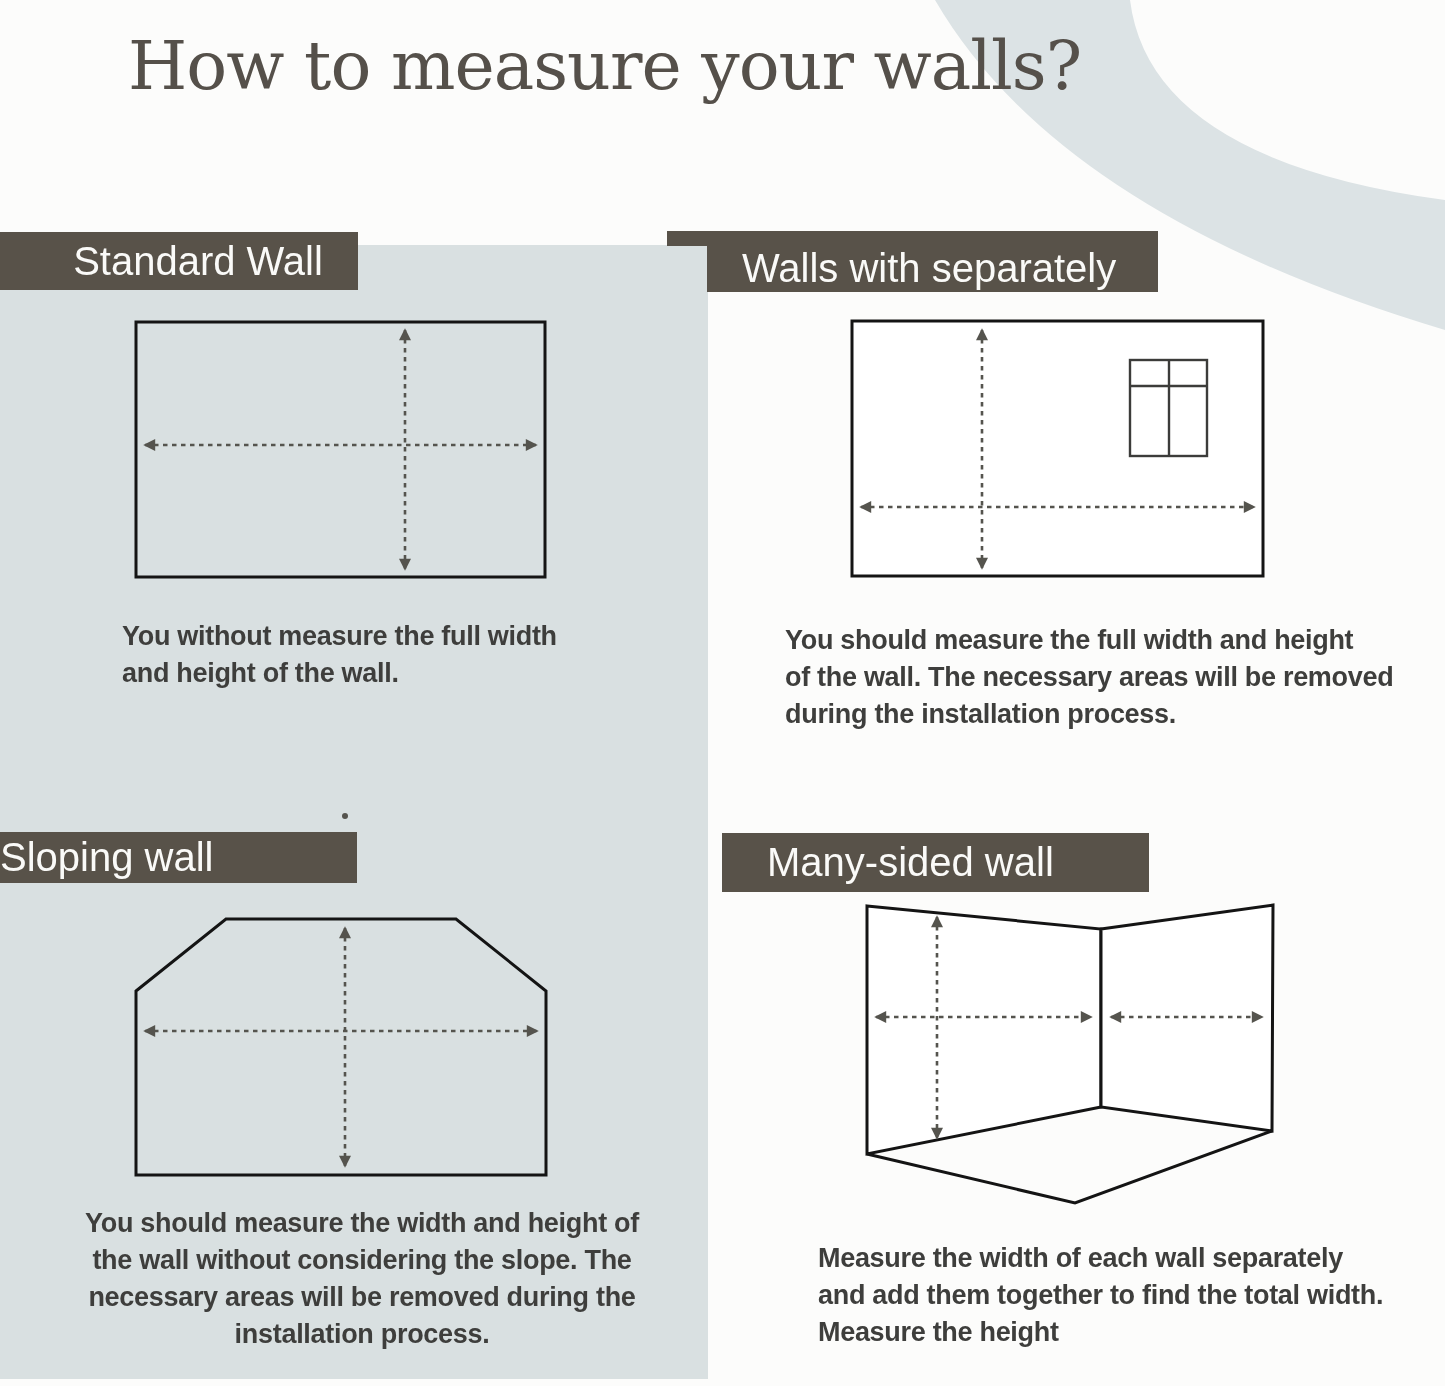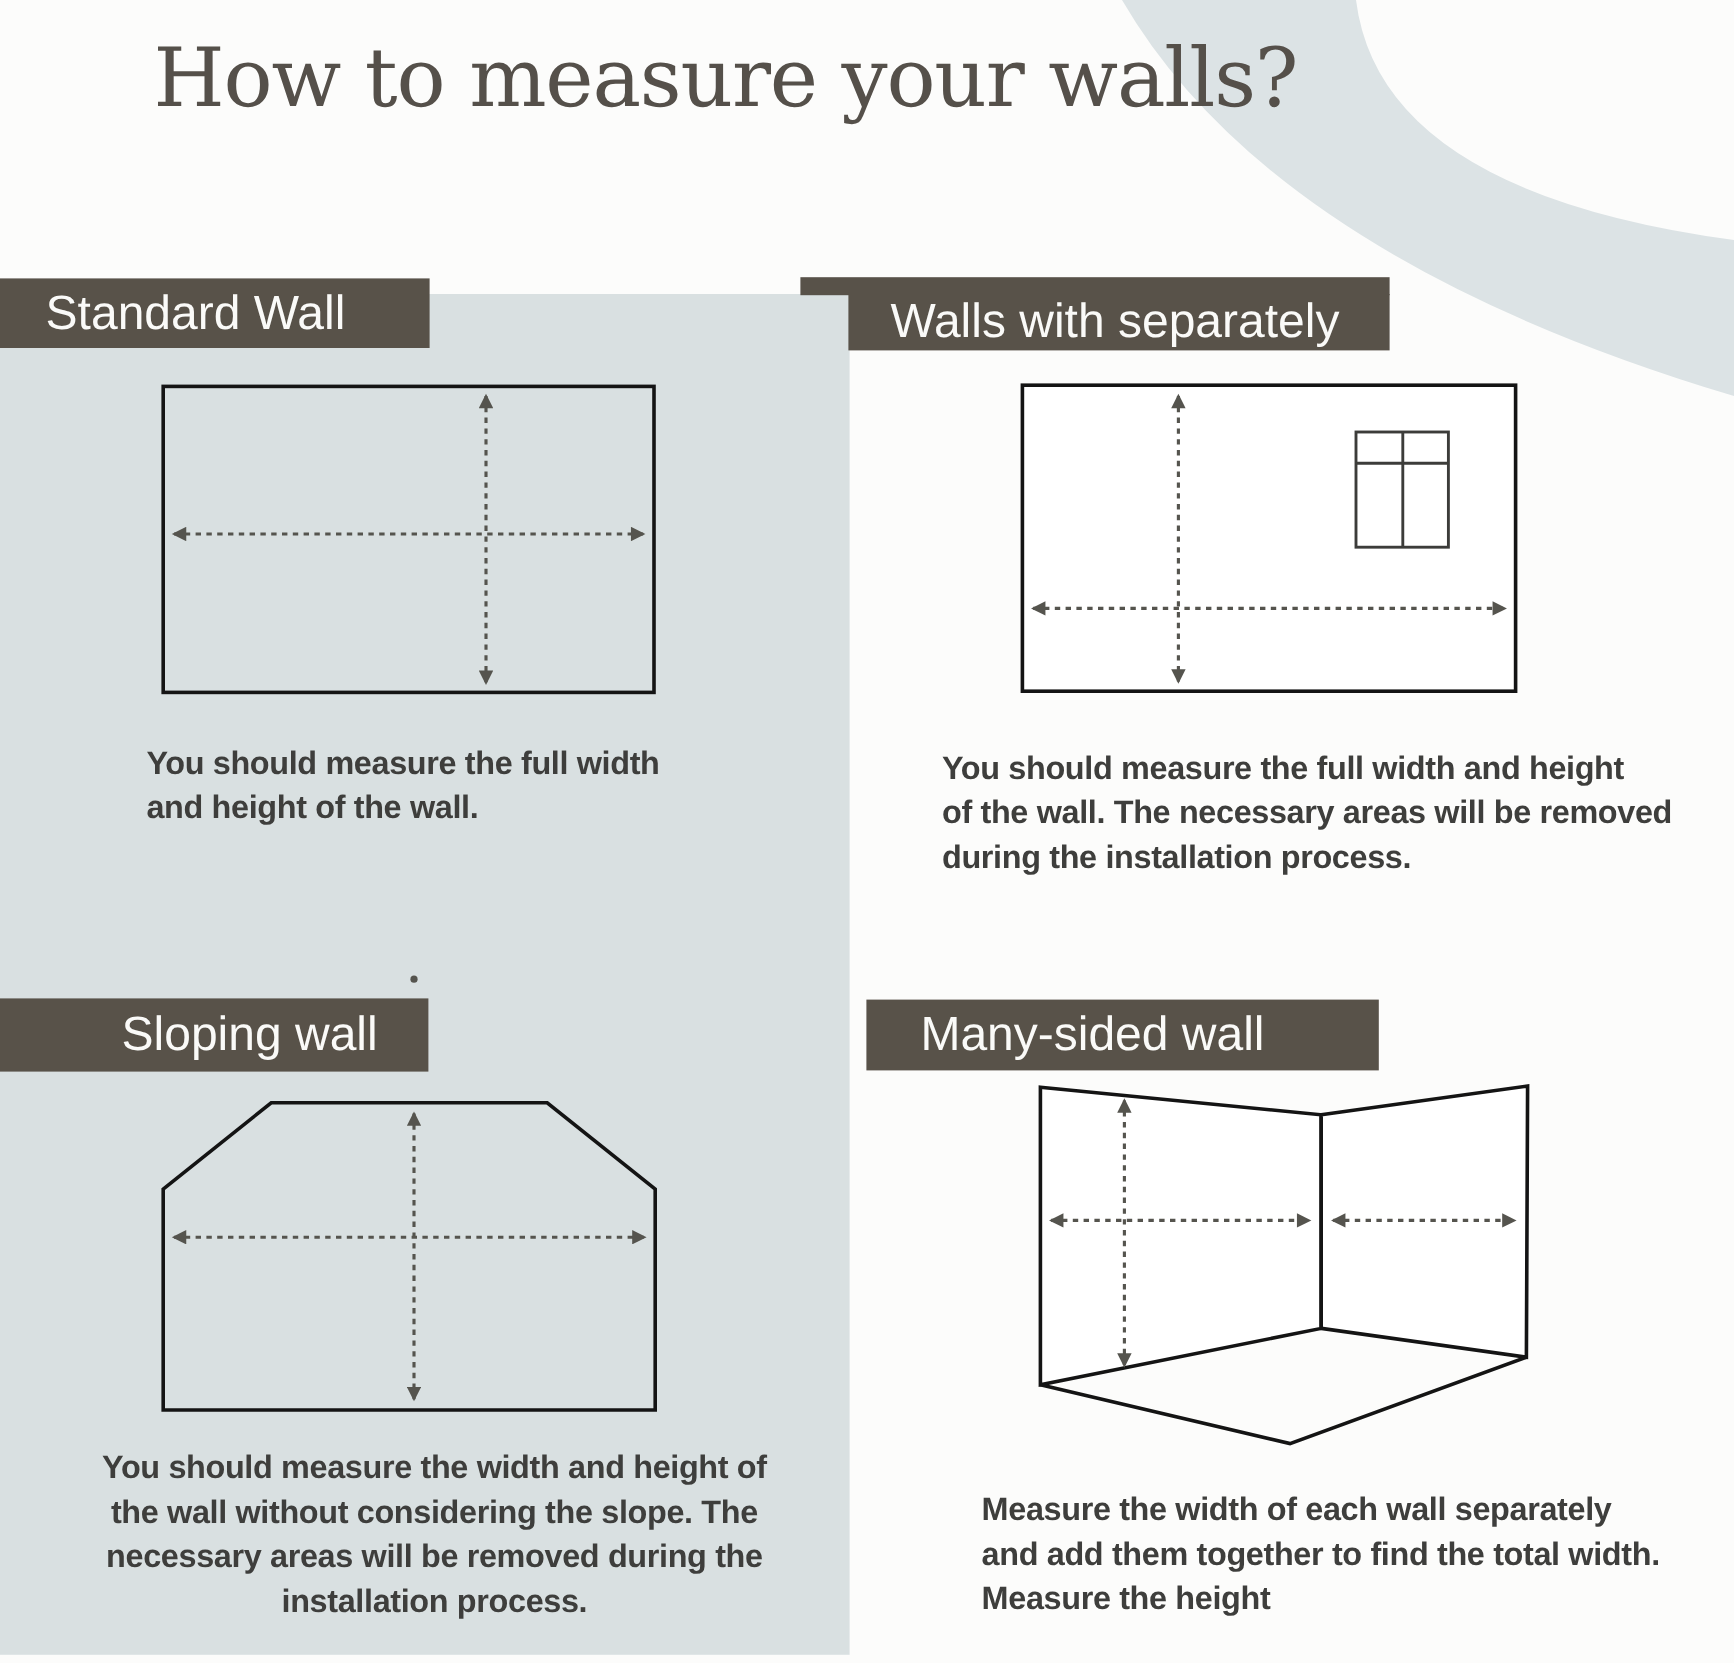--- a/index.html
+++ b/index.html
@@ -17,24 +17,24 @@
   .diagram-svg{z-index:4;}
 
   .page-title{position:absolute;left:128px;top:26px;z-index:3;
     font-family:"DejaVu Serif",serif;font-size:68px;letter-spacing:-1px;
     color:var(--title-text);white-space:nowrap;}
 
   .bar{position:absolute;background:var(--bar-bg);color:var(--bar-text);
     display:flex;align-items:center;font-size:40px;letter-spacing:0;
     white-space:nowrap;z-index:5;}
   .bar-step{position:absolute;background:var(--bar-bg);z-index:5;}
-  #bar-standard{left:0;top:232px;width:358px;height:58px;padding-left:38px;box-sizing:border-box;}
+  #bar-standard{left:0;top:232px;width:358px;height:58px;padding-left:38px;box-sizing:border-box;justify-content:center;}
   #bar-obstacles{left:707px;top:245px;width:451px;height:47px;padding-left:35px;box-sizing:border-box;}
   #bar-obstacles-step{left:667px;top:231px;width:491px;height:15px;}
-  #bar-sloping{left:0;top:832px;width:357px;height:61px;padding-left:59px;box-sizing:border-box;justify-content:center;}
+  #bar-sloping{left:0;top:832px;width:357px;height:51px;box-sizing:border-box;}
   #bar-many{left:722px;top:833px;width:427px;height:59px;padding-left:45px;box-sizing:border-box;}
 
   .desc{position:absolute;color:var(--body-text);font-size:27px;font-weight:bold;
     letter-spacing:-0.3px;line-height:37px;white-space:pre-line;z-index:6;}
   #desc-standard{left:122px;top:618px;width:520px;}
   #desc-obstacles{left:785px;top:622px;width:660px;}
   #desc-sloping{left:52px;top:1205px;width:620px;text-align:center;}
   #desc-many{left:818px;top:1222px;width:625px;margin-top:18px;}
 
   .wall-shape{fill:none;stroke:var(--wall-line);stroke-width:3;stroke-linejoin:miter;}
@@ -105,21 +105,21 @@
     <g>
       <polygon class="wall-shape-filled" points="867,906 1101,929 1101,1107 867,1154"></polygon>
       <polygon class="wall-shape-filled" points="1101,929 1273,905 1272,1131 1101,1107"></polygon>
       <polyline class="wall-shape" points="867,1154 1075,1203 1272,1131"></polyline>
       <line class="measure" x1="937" y1="917" x2="937" y2="1138" marker-start="url(#arr)" marker-end="url(#arr)"></line>
       <line class="measure" x1="876" y1="1017" x2="1091" y2="1017" marker-start="url(#arr)" marker-end="url(#arr)"></line>
       <line class="measure" x1="1111" y1="1017" x2="1262" y2="1017" marker-start="url(#arr)" marker-end="url(#arr)"></line>
     </g>
   </svg>
 
-  <div class="desc" id="desc-standard">You should measure the full width
+  <div class="desc" id="desc-standard">You without measure the full width
 and height of the wall.</div>
   <div class="desc" id="desc-obstacles">You should measure the full width and height
 of the wall. The necessary areas will be removed
 during the installation process.</div>
   <div class="desc" id="desc-sloping">You should measure the width and height of
 the wall without considering the slope. The
 necessary areas will be removed during the
 installation process.</div>
   <div class="desc" id="desc-many">Measure the width of each wall separately
 and add them together to find the total width.

